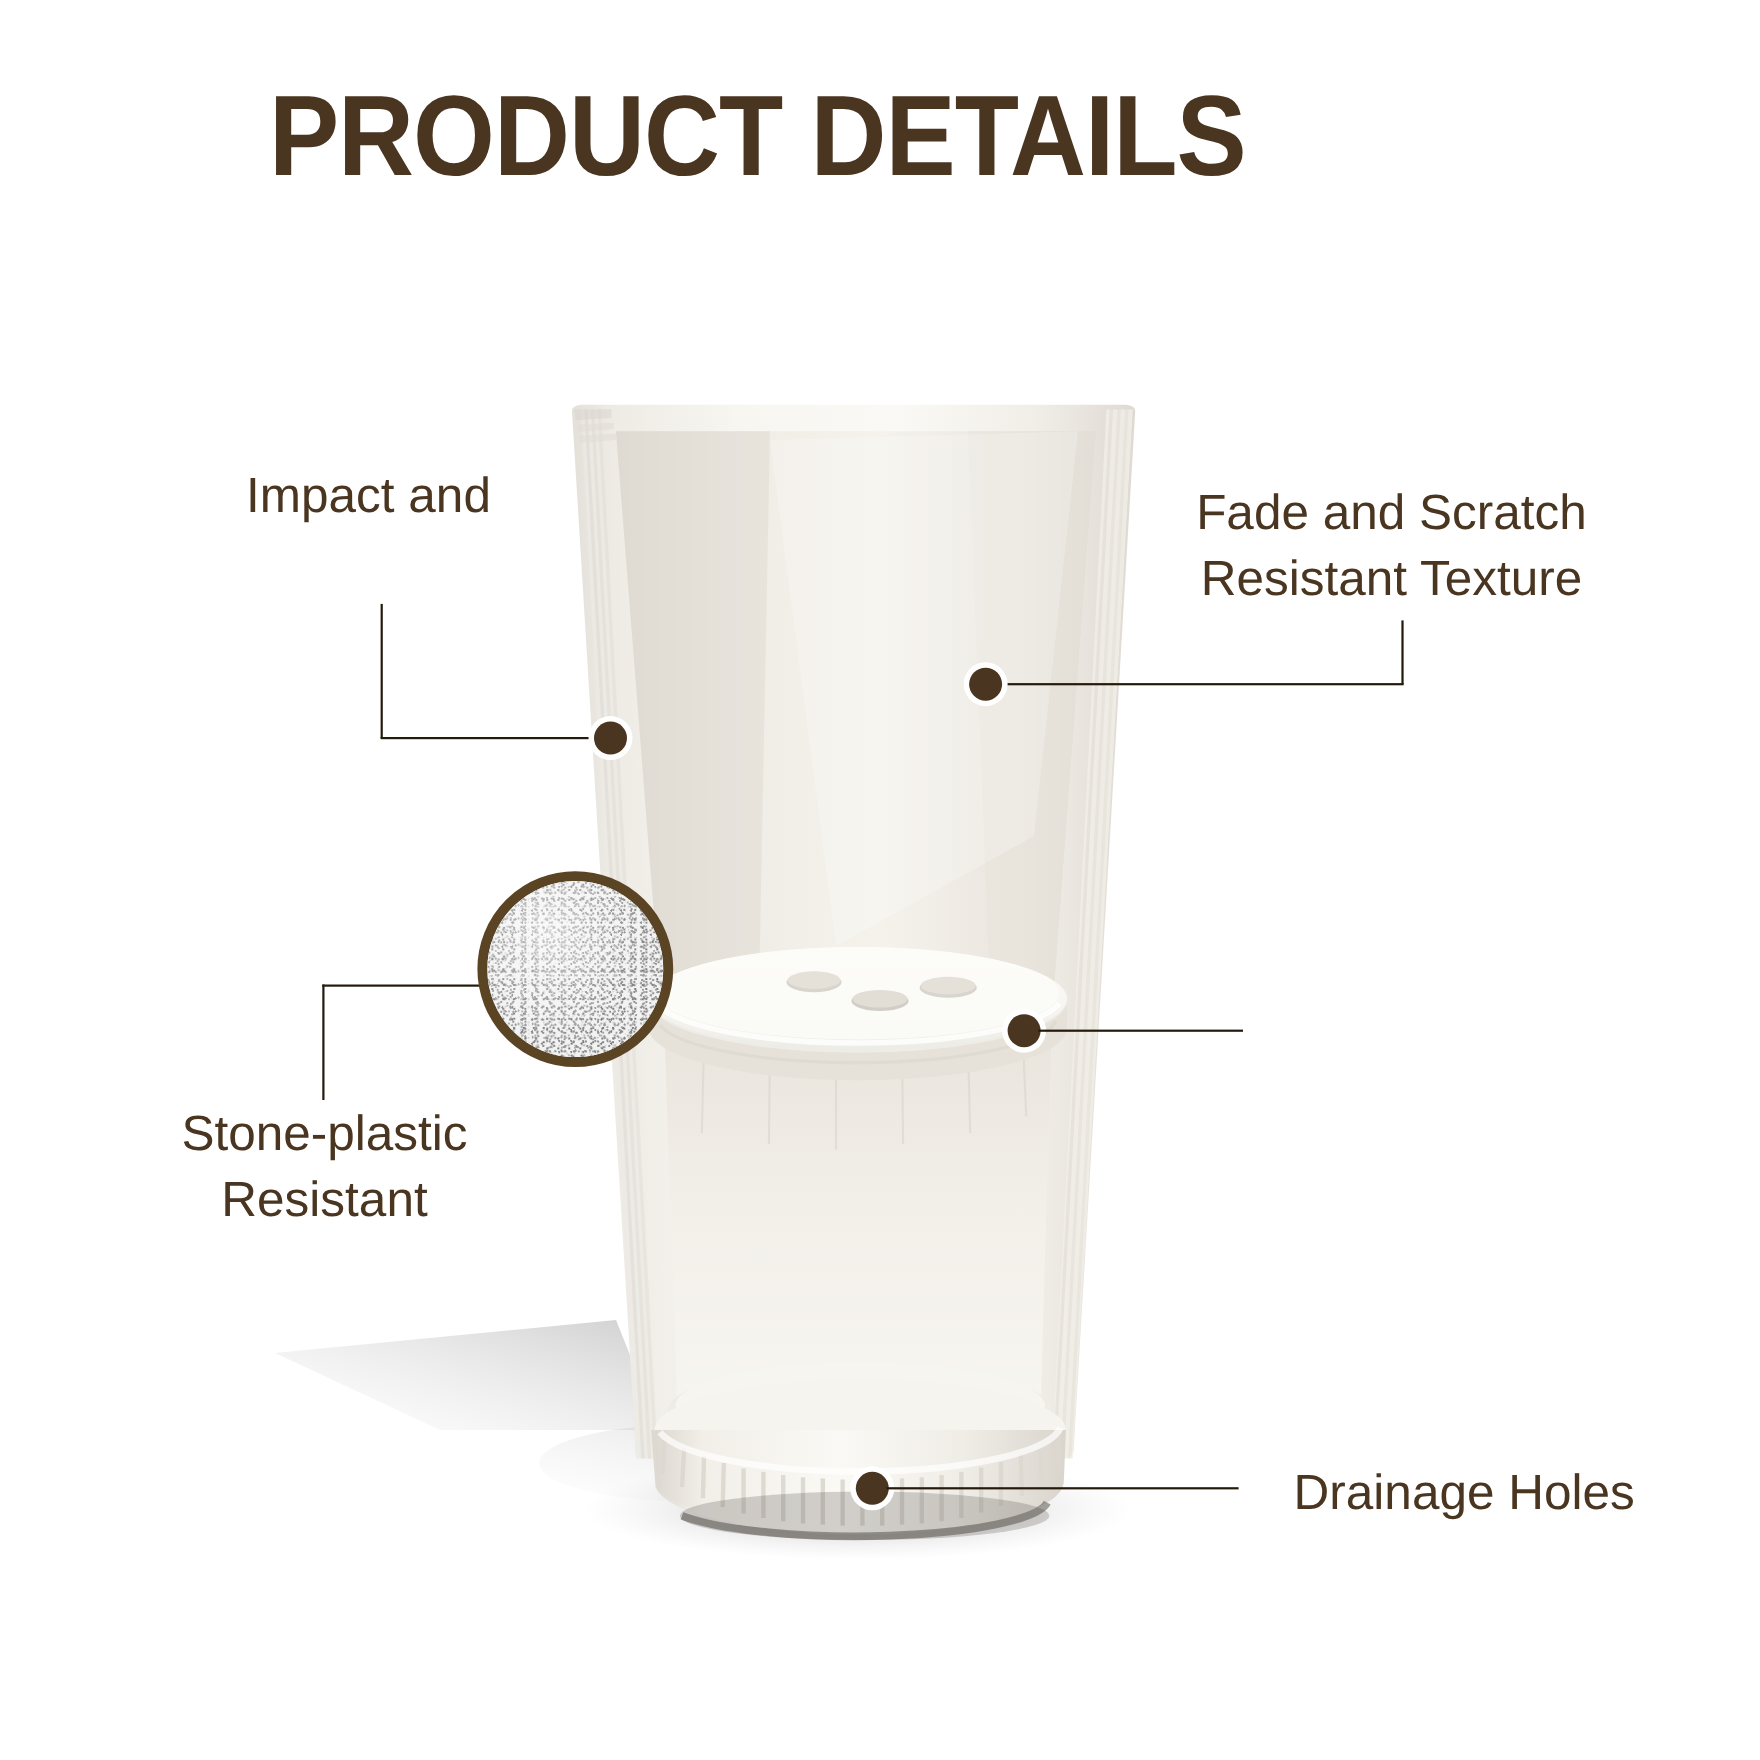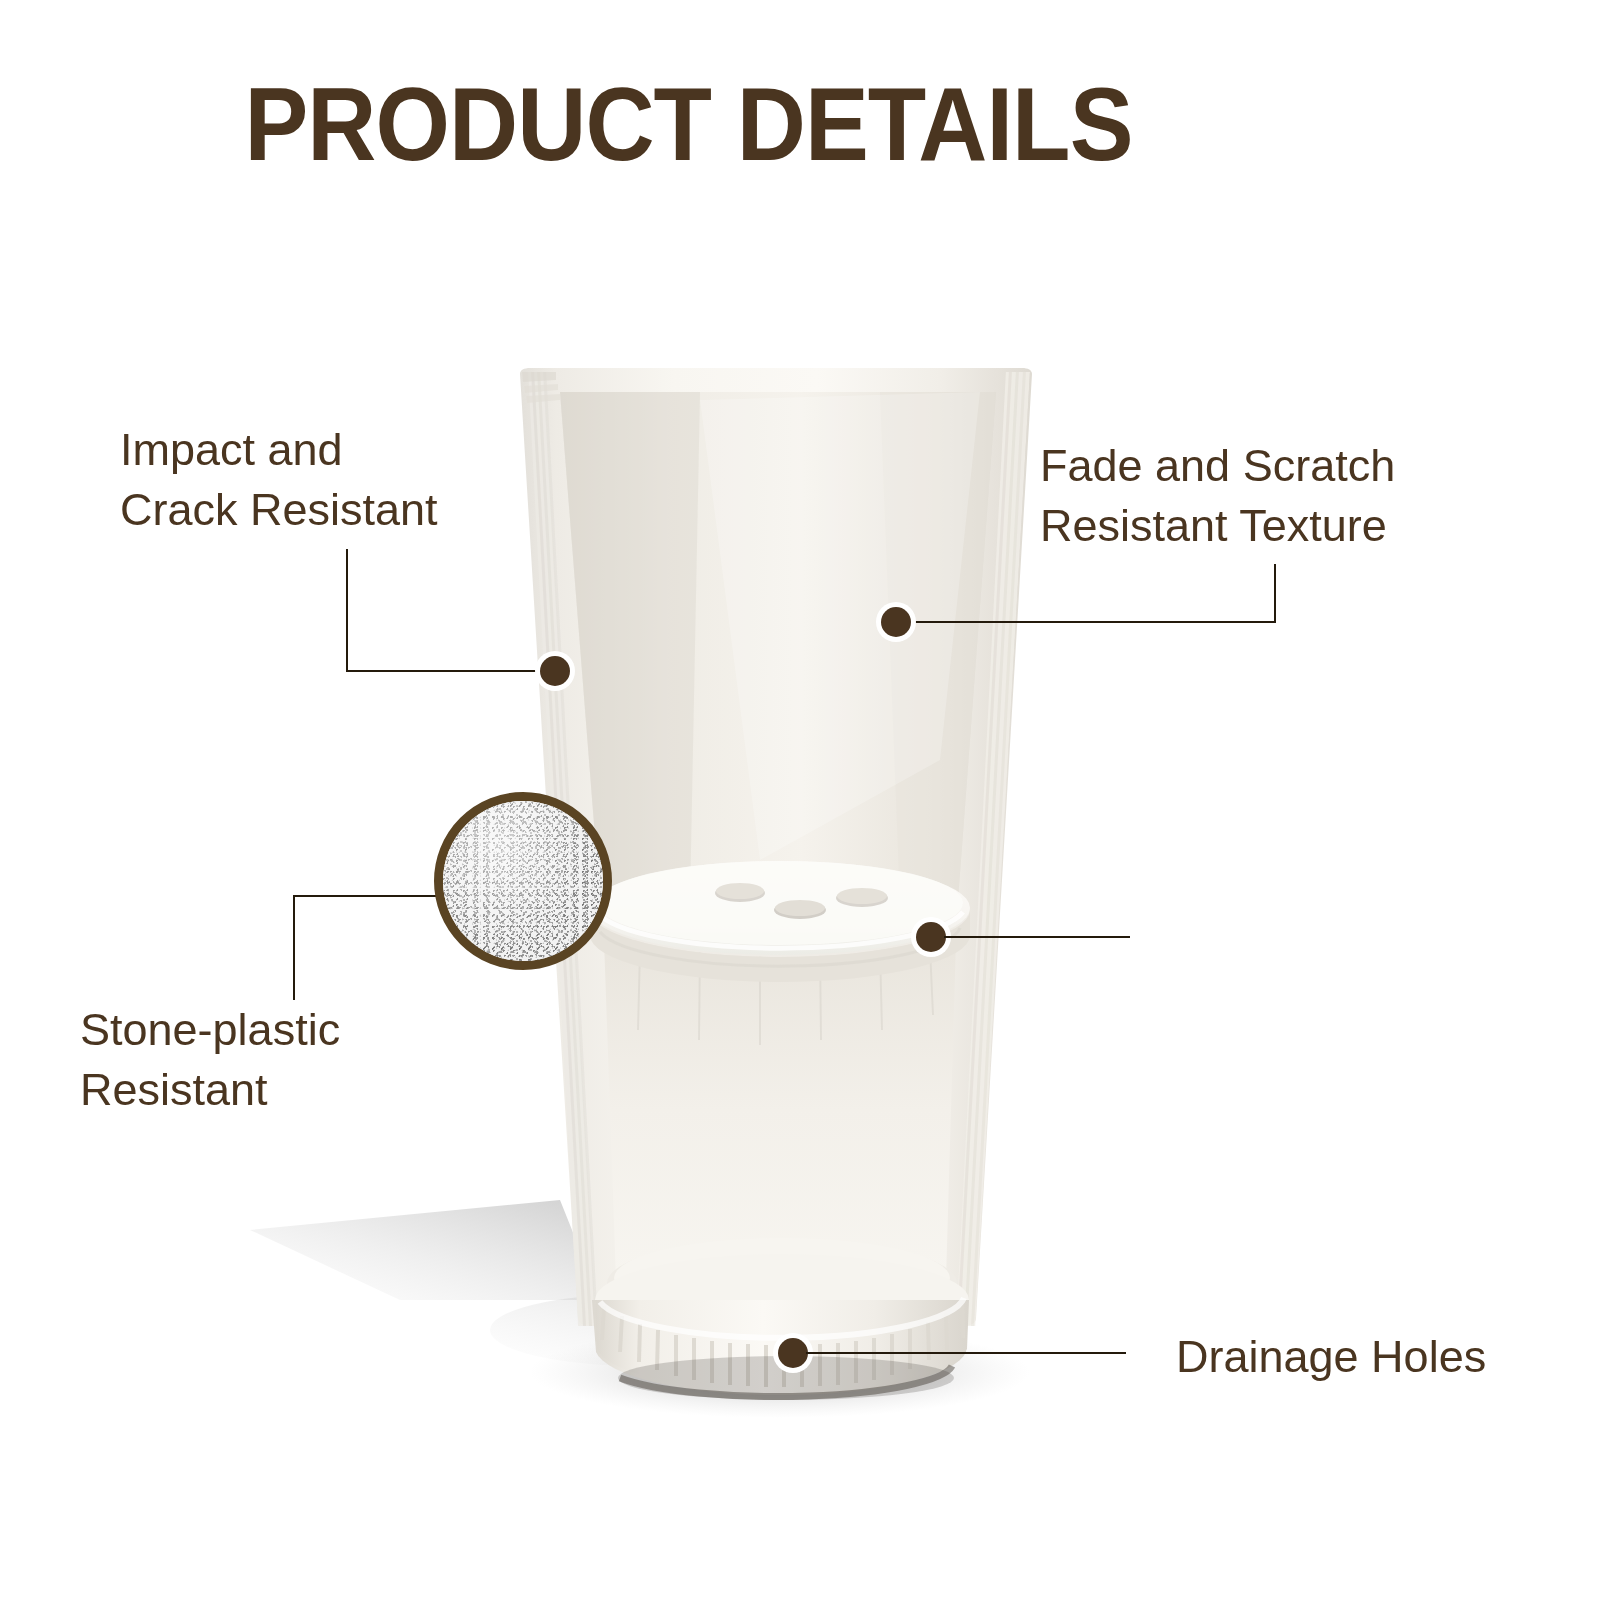--- a/index.html
+++ b/index.html
@@ -32,21 +32,21 @@
 
   
   .label {
     position:absolute;
     color:#4a3520;
     font-size:45px;
     line-height:1.34;
     font-weight:normal;
     white-space:nowrap;
   }
-  .label.c { text-align:left; }
+  .label.c { text-align:center; }
   .label.l { text-align:left; }
 
   
   .hline {
     position:absolute;
     height:2px;
     background:#241a0c;
   }
   .vline {
     position:absolute;
@@ -276,21 +276,20 @@
     </g>
 
     <path d="M620,1378 A176,34 0 0 0 952,1366" fill="none" stroke="#5e5a52" stroke-width="7" opacity="0.55"></path>
     <ellipse cx="786" cy="1378" rx="168" ry="22" fill="#3f3b35" opacity="0.22"></ellipse>
 
     <path d="M600,1302 A184,44 0 0 0 964,1298" fill="none" stroke="#ffffff" stroke-width="6" opacity="0.7"></path>
   </svg>
 
   <div class="label c" style="left:120px; top:420px; width:430px;">
     <div>Impact and</div>
-    <div>Crack Resistant</div>
   </div>
   <div class="vline" style="left:346px; top:549px; height:122px;"></div>
   <div class="hline" style="left:346px; top:670px; width:218px;"></div>
   <div class="dot" style="left:540px; top:656px;"></div>
 
   <div class="label c" style="left:1040px; top:436px; width:450px;">
     <div>Fade and Scratch</div>
     <div>Resistant Texture</div>
   </div>
   <div class="vline" style="left:1274px; top:564px; height:58px;"></div>

